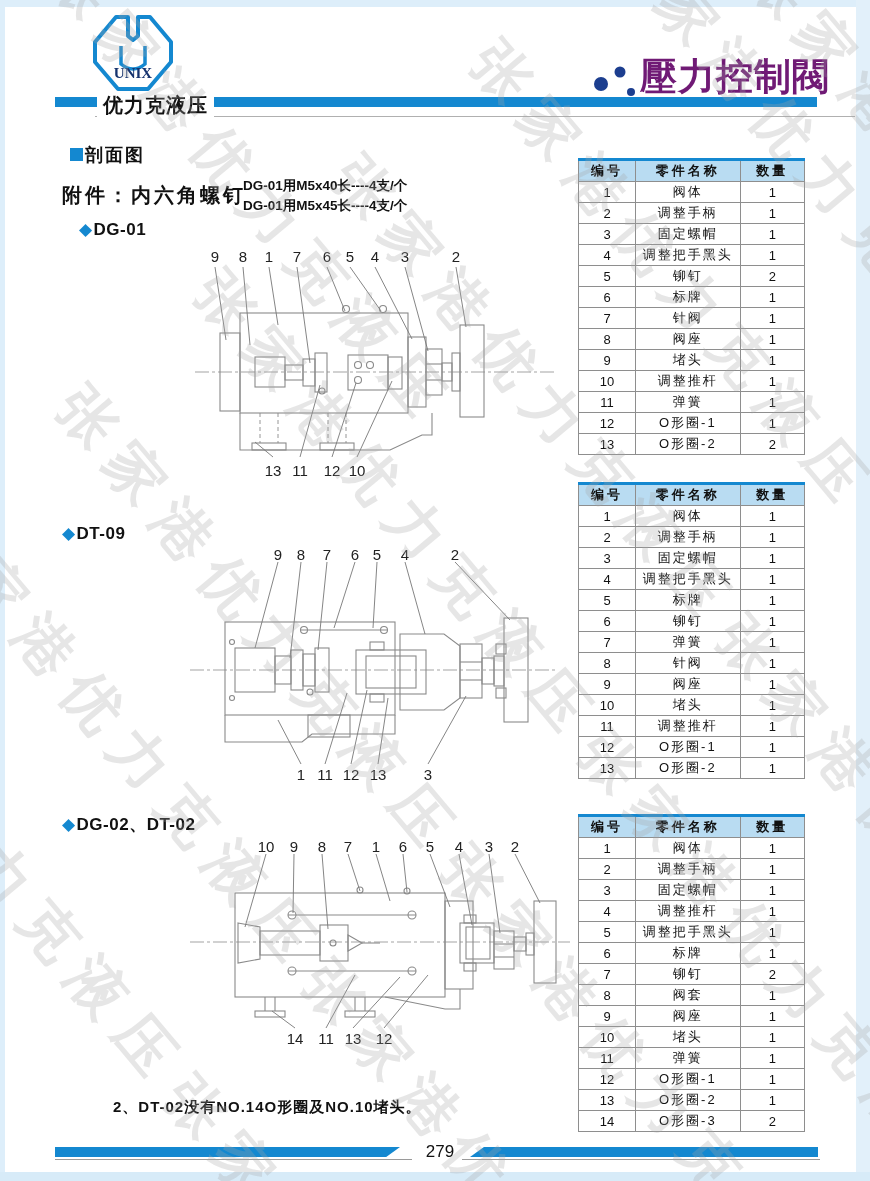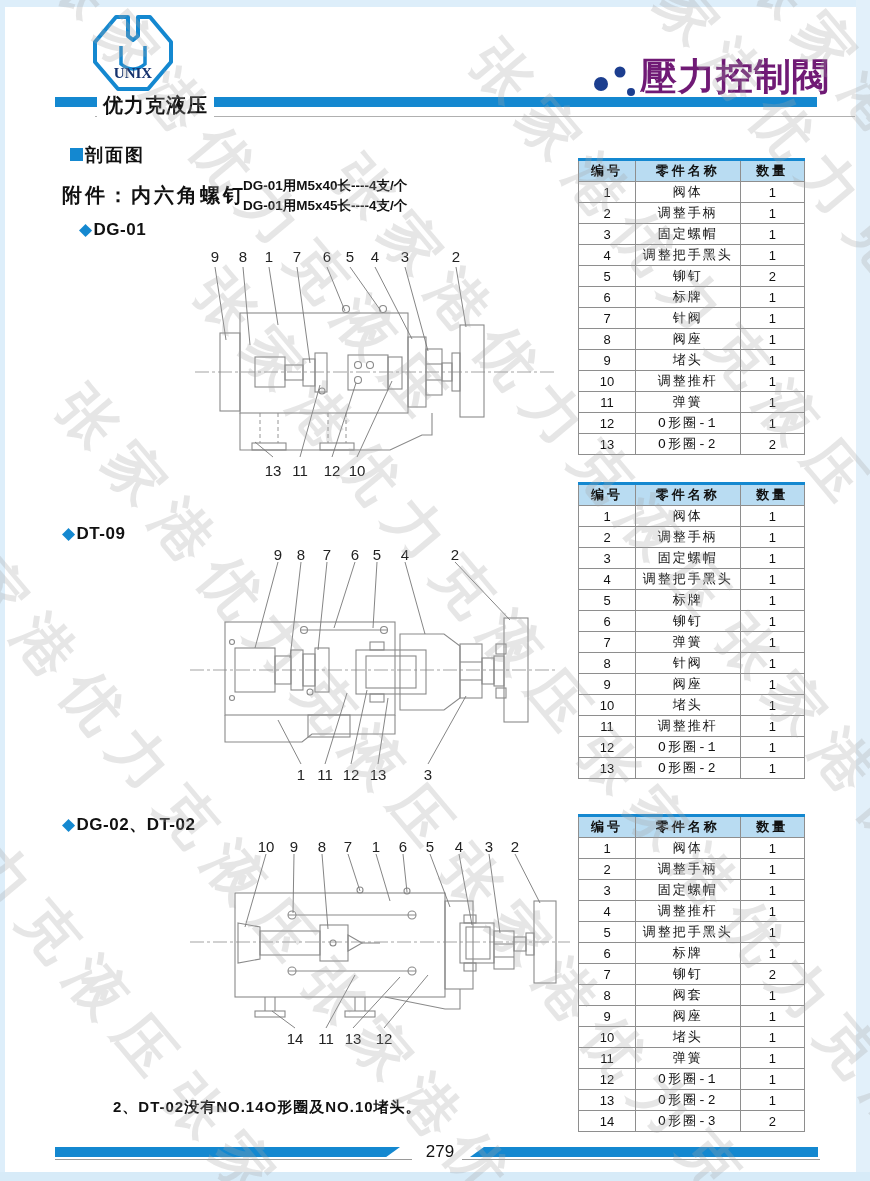--- a/index.html
+++ b/index.html
@@ -43,21 +43,21 @@
   .callout{position:absolute;transform:translateX(-50%);font-size:15px;color:#222;
            font-weight:500;}
   
   .ptable{position:absolute;left:578px;width:227px;border-collapse:collapse;z-index:1;
           font-size:13px;text-align:center;}
   .t1{top:158px;} .t2{top:482px;} .t3{top:814px;}
   .ptable thead tr{background:#b9dcf2;}
   .ptable thead th{border-top:3px solid #1488d0;font-weight:bold;letter-spacing:3px;margin-top:8px;}
   .ptable th,.ptable td{border:1px solid #8e8e8e;height:20px;padding:0 2px;}
   .ptable td:nth-child(1){width:55px;}
-  .ptable td:nth-child(2){width:105px;letter-spacing:2px;font-family:Liberation Mono, monospace;}
+  .ptable td:nth-child(2){width:105px;letter-spacing:2px;}
   .ptable td:nth-child(3){width:63px;}
   
   .note1{position:absolute;left:62px;top:1063px;font-size:15px;font-weight:bold;
          letter-spacing:1.5px;z-index:1;}
   .note2{position:absolute;left:113px;top:1098px;font-size:15px;font-weight:bold;
          letter-spacing:1px;z-index:1;}
   
   .fbar{position:absolute;top:1147px;height:10px;background:#1488d0;z-index:1;}
   .fbar.l{left:55px;width:345px;clip-path:polygon(0 0,100% 0,96% 100%,0 100%);}
   .fbar.r{left:470px;width:348px;clip-path:polygon(4% 0,100% 0,100% 100%,0 100%);}

